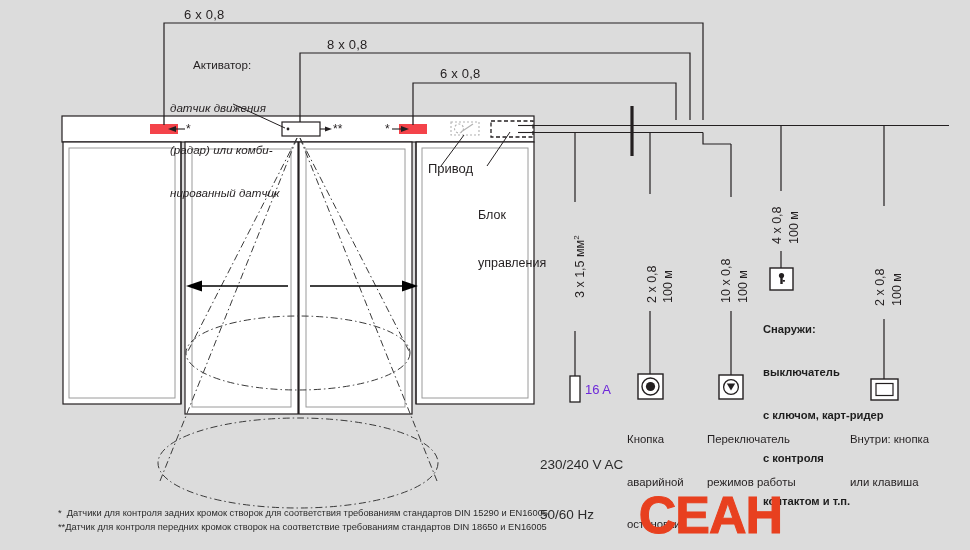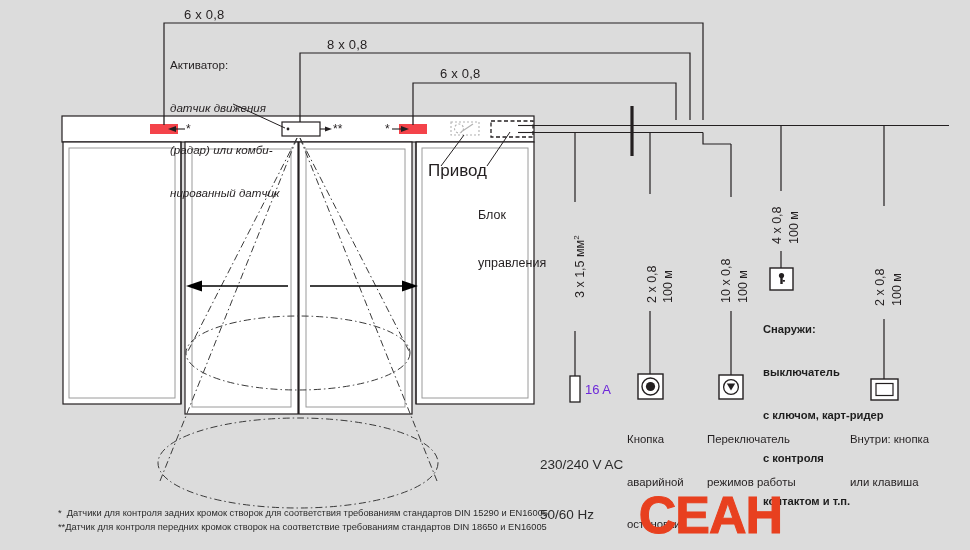--- a/index.html
+++ b/index.html
@@ -191,31 +191,31 @@
 
   </svg>
 
   <div class="lbl cable-lbl" style="left:184px;top:6px;">6 x 0,8</div>
 
   <div class="lbl cable-lbl" style="left:327px;top:36px;">8 x 0,8</div>
 
   <div class="lbl cable-lbl" style="left:440px;top:65px;">6 x 0,8</div>
 
   <div class="lbl activator" style="left:170px;top:29px;">
-    <div style="font-style:normal;">Активатор:</div>
+    <div style="font-style:normal;margin-left:23px;">Активатор:</div>
     <div>датчик движения</div>
     <div>(радар) или комби-</div>
     <div>нированный датчик</div>
   </div>
 
   <div class="lbl small-lbl" style="left:186px;top:121px;font-size:12px;">*</div>
   <div class="lbl small-lbl" style="left:333px;top:121px;font-size:12px;">**</div>
   <div class="lbl small-lbl" style="left:385px;top:121px;font-size:12px;">*</div>
 
-  <div class="lbl small-lbl" style="left:428px;top:160px;font-size:17px;">Привод</div>
+  <div class="lbl small-lbl" style="left:428px;top:160px;font-size:13px;">Привод</div>
 
   <div class="lbl small-lbl" style="left:478px;top:173px;font-size:12.5px;line-height:1.3;">
     <div>Блок</div>
     <div>управления</div>
   </div>
 
   <div class="lbl vert" style="left:572px;top:297px;">
     <span>3 x 1,5 мм</span><sup>2</sup>
   </div>
 

